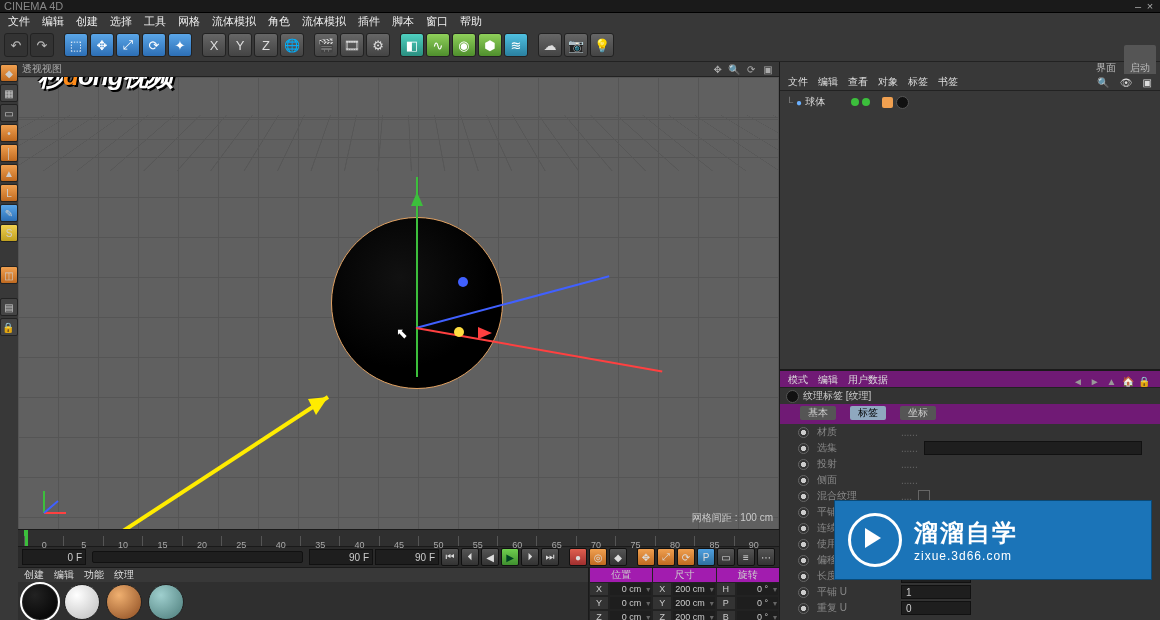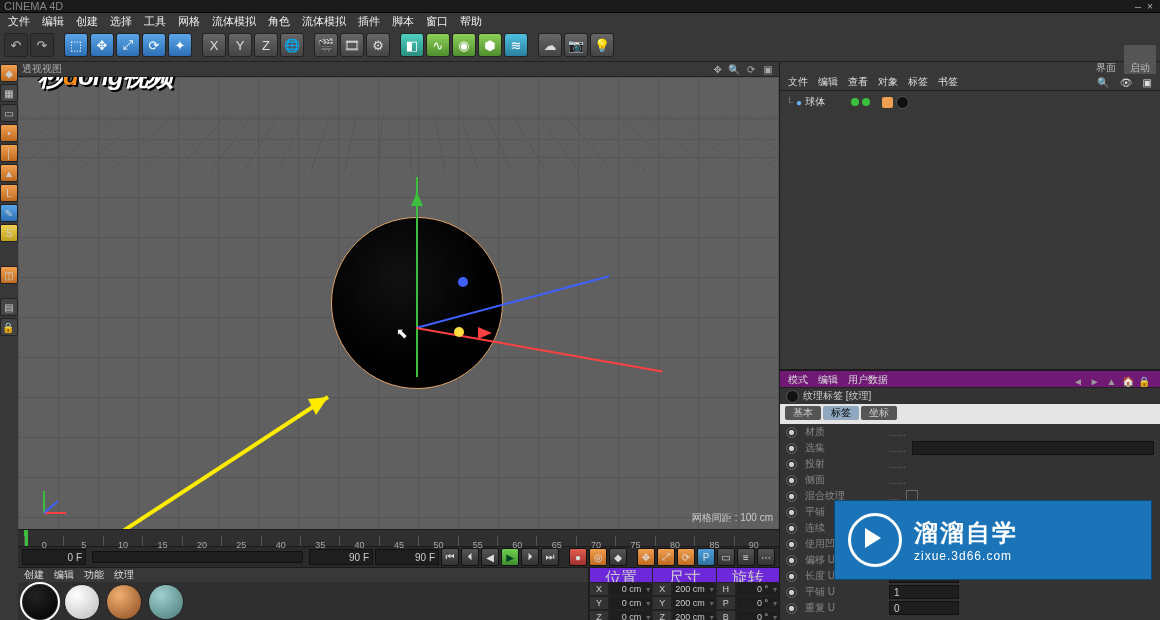--- a/index.html
+++ b/index.html
@@ -65,21 +65,21 @@
   .pbtn.red{background:linear-gradient(#e05f4f,#a02f2f)}
   .pbtn.orange{background:linear-gradient(#f0a050,#c06a20)}
   .bottom{height:58px;background:#2f2f2f;border-top:1px solid #1a1a1a;display:flex}
   .mat-panel{flex:1;display:flex;flex-direction:column}
   .mat-menu{height:14px;background:#383838;display:flex;gap:10px;padding:0 6px;align-items:center;color:#ddd;font-size:10px}
   .mats{flex:1;display:flex;gap:2px;padding:2px;align-items:flex-start}
   .mat{width:40px;display:flex;flex-direction:column;align-items:center}
   .mat .ball{width:34px;height:34px;border-radius:50%;border:1px solid #222}
   .mat.sel .ball{outline:2px solid #fff}
   .coord-panel{width:190px;border-left:1px solid #1a1a1a;display:flex;flex-direction:column}
-  .coord-head{height:14px;background:#6d28d9;display:flex;color:#ccc;font-size:16px}
+  .coord-head{height:14px;background:#a21caf;display:flex;color:#ccc;font-size:10px}
   .coord-head span{flex:1;text-align:center;border-left:1px solid #222}
   .coord-row{display:flex;height:14px}
   .coord-row .lbl{width:18px;background:#333;color:#ccc;font-size:9px;display:flex;align-items:center;justify-content:center;border:1px solid #222}
   .coord-row .cell{flex:1;background:#1e1e1e;border:1px solid #222;color:#ccc;font-size:9px;display:flex;align-items:center;justify-content:flex-end;padding-right:10px;position:relative}
   .coord-row .cell::after{content:"▾";position:absolute;right:1px;color:#666;font-size:8px}
   
   .right{width:380px;background:#383838;border-left:1px solid #1a1a1a;display:flex;flex-direction:column}
   .r-titlebar{height:12px;background:#383838;display:flex;justify-content:flex-end;align-items:center;padding:0 4px;gap:8px;color:#bbb;font-size:10px}
   .obj-menu{height:16px;background:#383838;display:flex;align-items:center;gap:10px;padding:0 8px;color:#ddd;font-size:10px;border-bottom:1px solid #222}
   .obj-menu .spacer{flex:1}
@@ -87,26 +87,26 @@
   .tree-row{display:flex;align-items:center;gap:3px;color:#ddd;font-size:10px}
   .tree-row .dot{width:8px;height:8px;border-radius:50%}
   .dot.green{background:#3cbf3c}
   .tag{width:11px;height:11px;border-radius:2px;display:inline-block}
   .tag.orange{background:#f0a050}
   .tag.black{background:#111;border:1px solid #555;border-radius:50%}
   .attr-head{height:16px;background:#701a75;display:flex;align-items:flex-end;gap:10px;padding:0 8px;color:#ddd;font-size:10px;border-top:1px solid #1a1a1a}
   .attr-head .spacer{flex:1}
   .attr-head .nav span{display:inline-block;width:14px;text-align:center;color:#999}
   .attr-title{height:16px;background:#333;display:flex;align-items:center;gap:4px;padding:0 6px;color:#ccc;font-size:10px;border-top:1px solid #222}
-  .tabrow{height:16px;display:flex;gap:2px;padding:2px 5px;background:#e5e5e5}
+  .tabrow{height:16px;display:flex;gap:14px;padding:2px 20px;background:#701a75}
   .tab{padding:0 8px;height:14px;display:flex;align-items:center;font-size:10px;background:#555;color:#ccc;border-radius:2px}
   .tab.active{background:#8fa8bf;color:#000}
   .section-head{height:14px;background:#3a3a3a;padding:0 6px;color:#ccc;font-size:10px;display:flex;align-items:center;border-top:1px solid #222}
   .attr-body{flex:1;background:#333;overflow:hidden}
-  .prop{display:flex;align-items:center;height:16px;padding:0 6px;gap:6px;font-size:10px;color:#aaa}
+  .prop{display:flex;align-items:center;height:16px;padding:0 18px;gap:6px;font-size:10px;color:#aaa}
   .prop .plabel{width:78px;color:#888;white-space:nowrap}
   .prop .dots{color:#666}
   .prop .pval{flex:1;background:#1e1e1e;border:1px solid #111;height:12px;color:#ccc;padding:0 4px;display:flex;align-items:center}
   .prop .pval.drop::after{content:"▾";margin-left:auto;color:#666}
   .prop .radio{width:9px;height:9px;border:1px solid #666;border-radius:50%;display:inline-block;margin-right:2px}
   .prop .radio.on{background:radial-gradient(circle,#ccc 0 40%,transparent 45%)}
   .chk{width:10px;height:10px;border:1px solid #666;display:inline-flex;align-items:center;justify-content:center;font-size:9px;color:#ccc}
   .mat-chip{display:flex;align-items:center;gap:4px}
   .mat-chip .sw{width:14px;height:14px;border-radius:50%;background:radial-gradient(circle at 35% 30%,#222,#000);border:1px solid #555}
   .watermark2{position:absolute;right:8px;bottom:46px;width:290px;height:80px;background:#1b74b8;display:flex;align-items:center;gap:12px;padding:0 14px;box-shadow:0 0 0 1px #0a4a78 inset;pointer-events:none}

